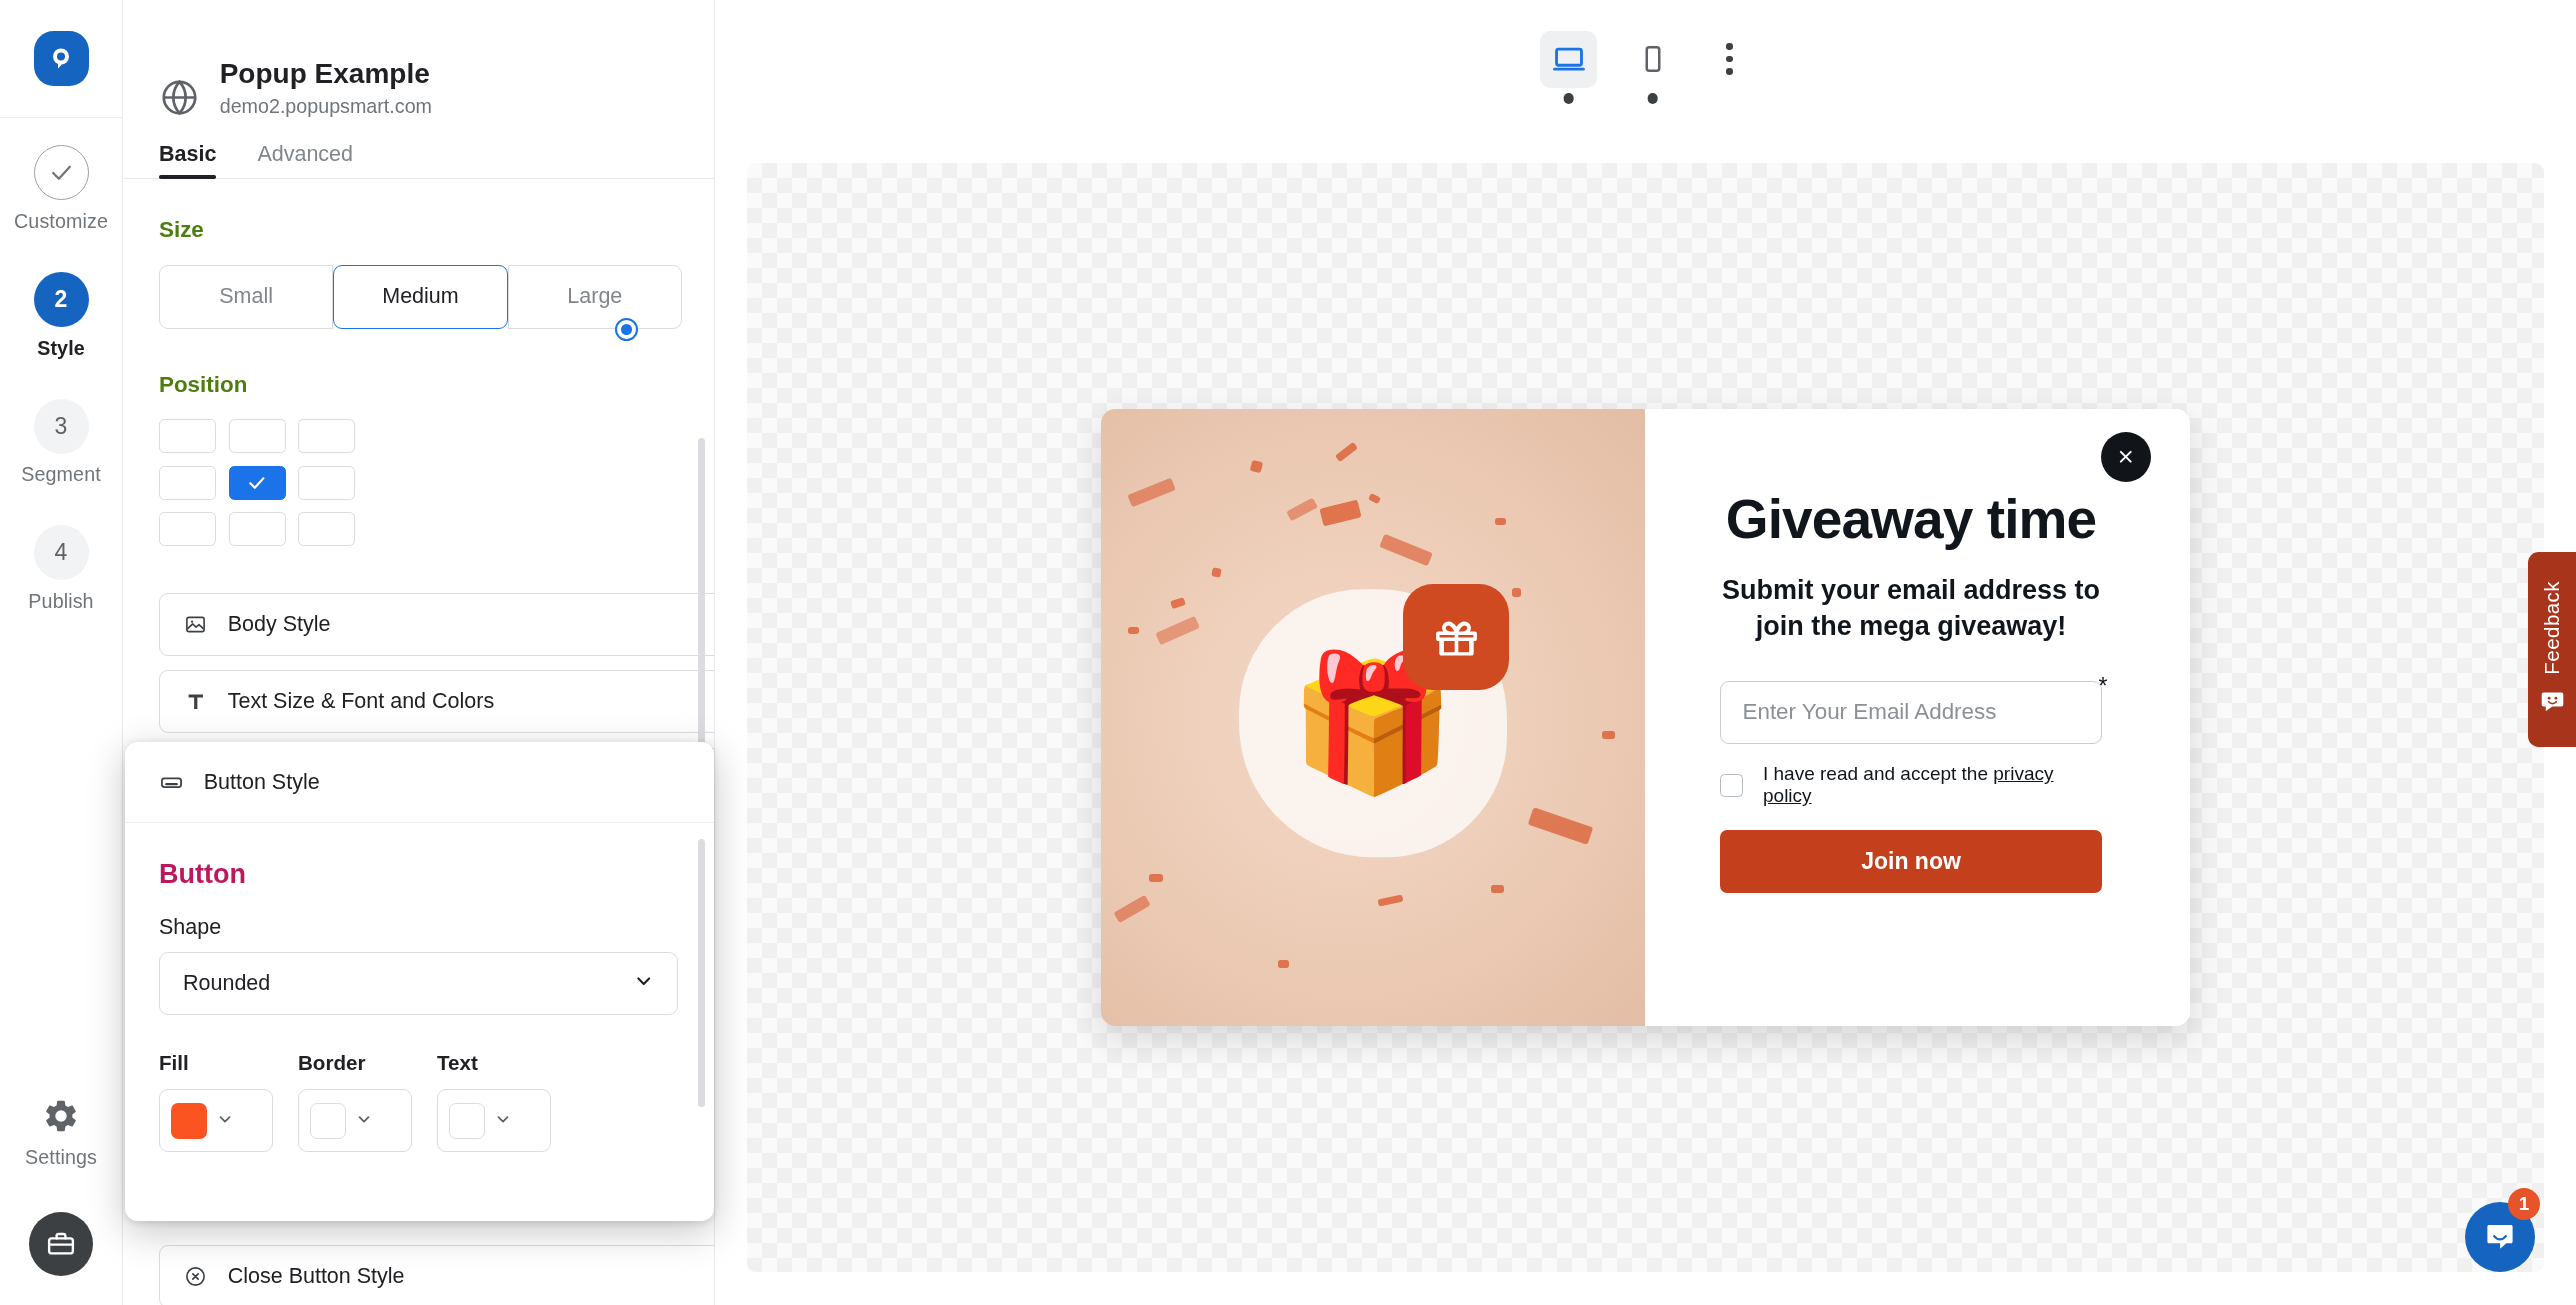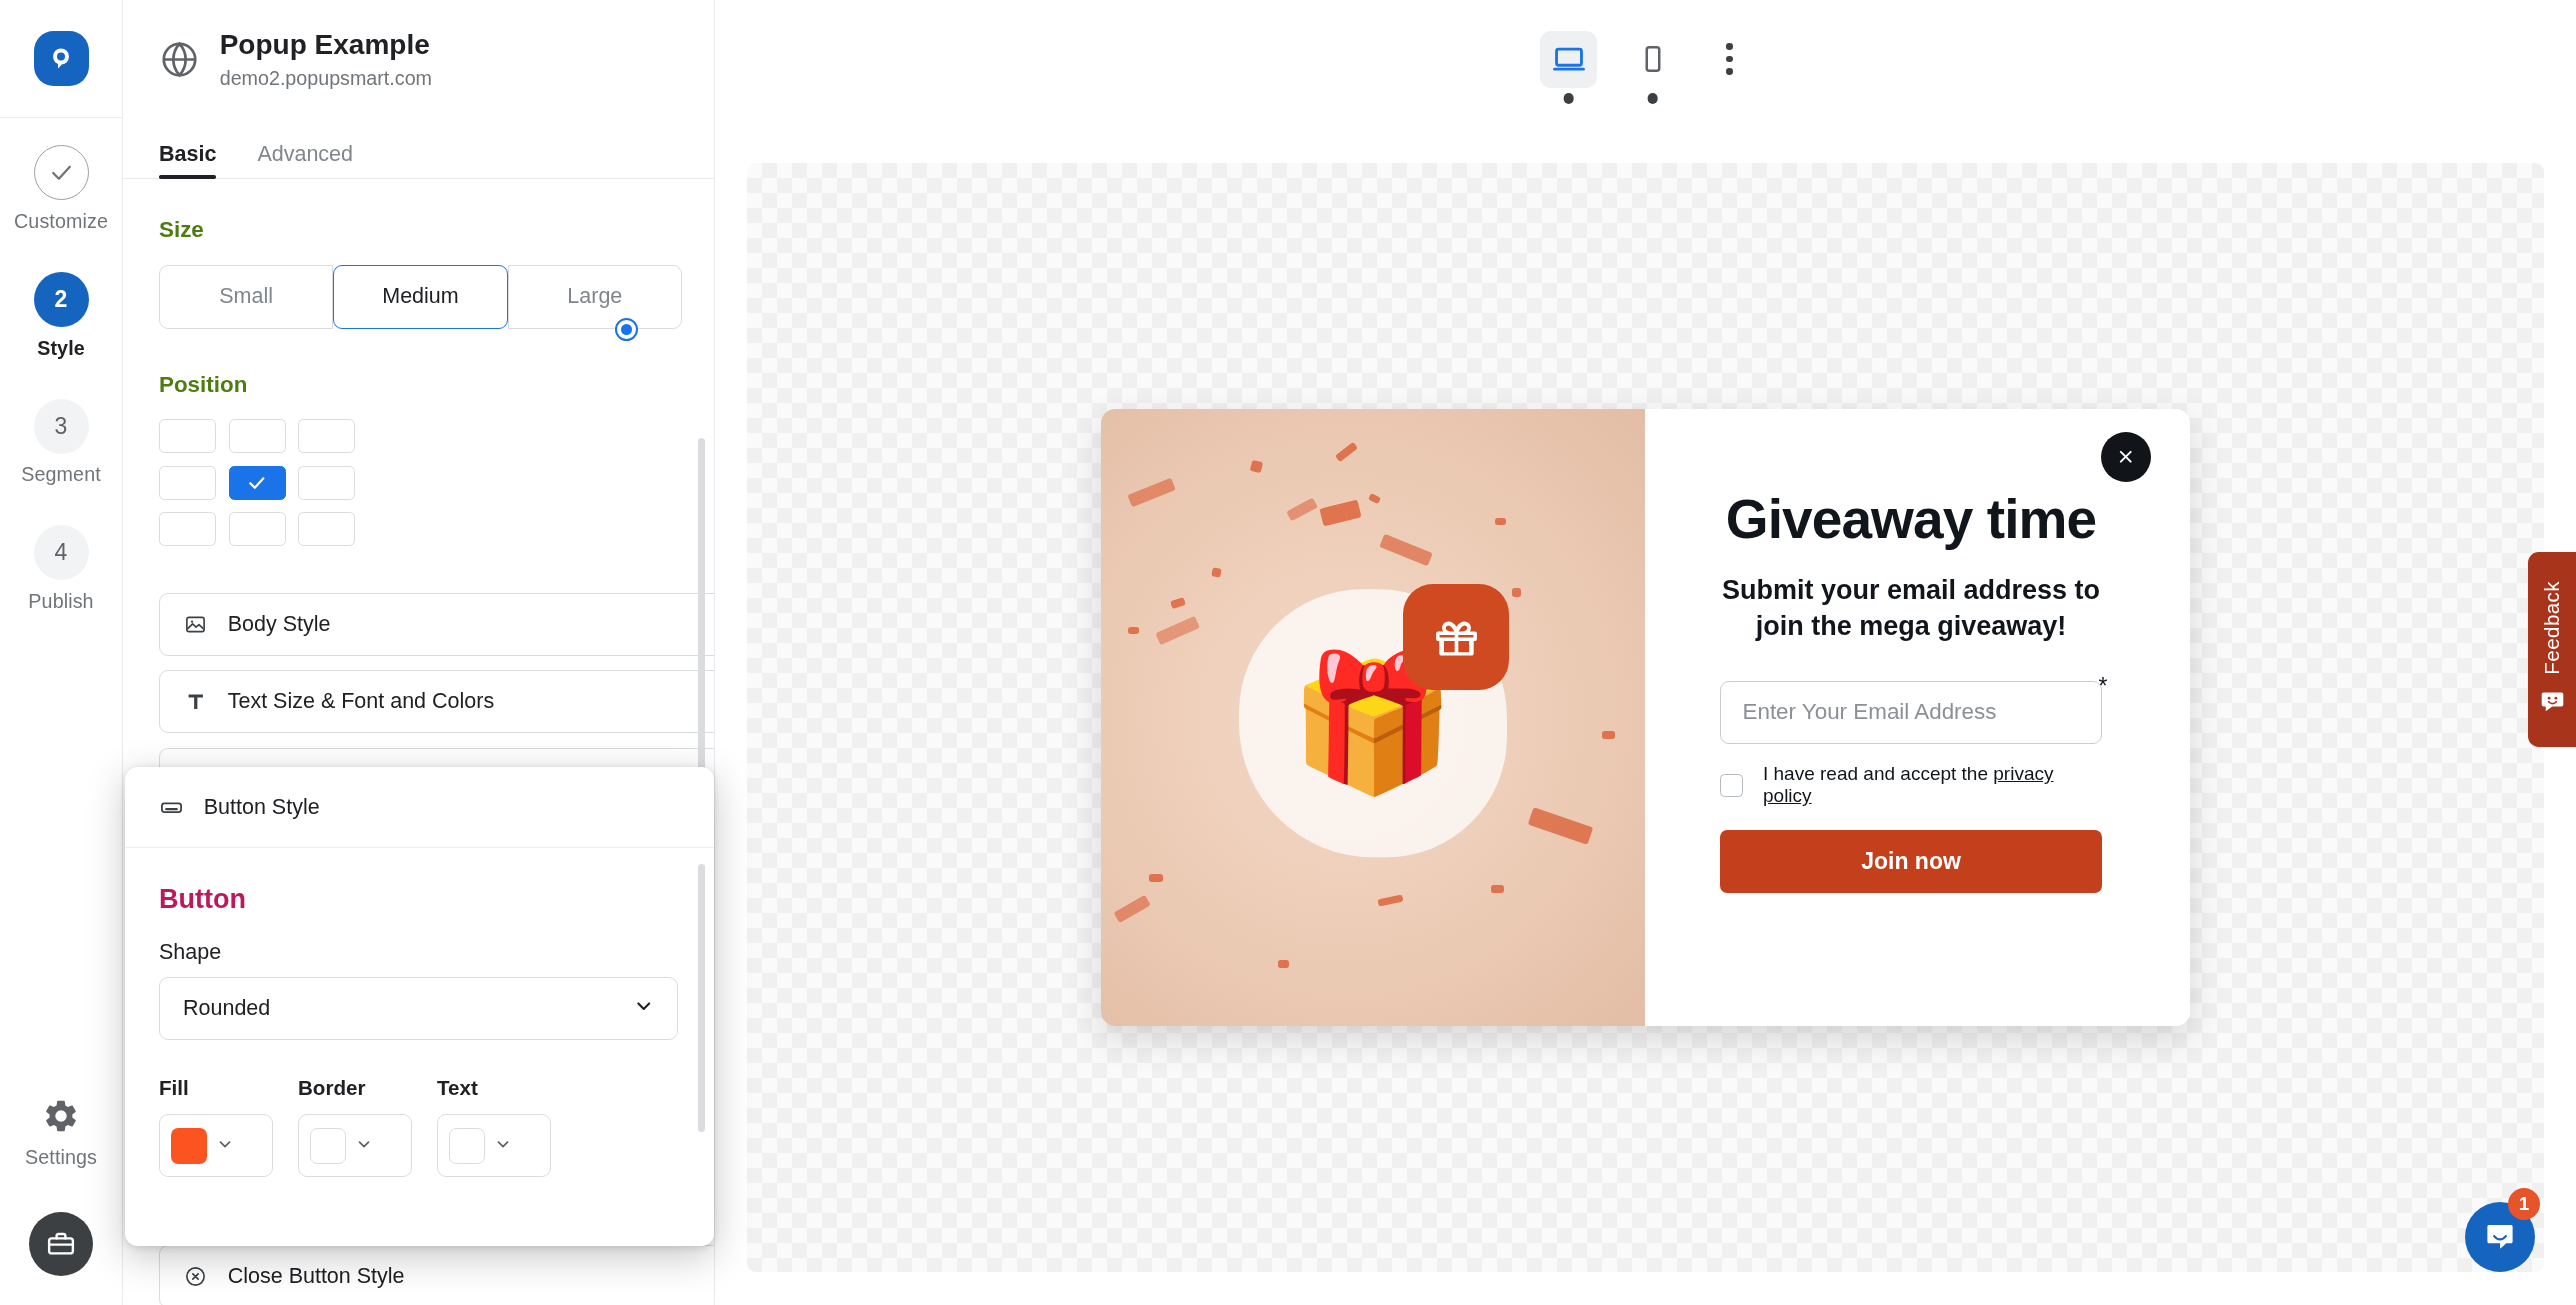--- a/index.html
+++ b/index.html
@@ -47,21 +47,21 @@
     background: #3c4043; display:flex; align-items:center; justify-content:center;
     cursor: pointer;
   }
 
   
   .panel {
     width: 592px; flex: 0 0 592px; height: 100%;
     background: #ffffff; border-right: 0.9px solid #e8eaed;
     display: flex; flex-direction: column; position: relative; z-index: 2;
   }
-  .panel-head { height: 118px; display: flex; align-items: center; padding: 0 36px; gap: 19.7px; }
+  .panel-head { height: 118px; display: flex; align-items: flex-end; padding: 0 36px; gap: 19.7px; }
   .globe-icon { width: 41px; height: 41px; flex: 0 0 41px; }
   .panel-head-text .ph-title { font-size: 28px; font-weight: 700; color: #202124; line-height: 1.2; }
   .panel-head-text .ph-sub { font-size: 19.7px; color: #70757a; margin-top: 4.5px; }
 
   .tabs { height: 61px; display:flex; align-items:flex-end; padding: 0 36px; border-bottom: 0.9px solid #e8eaed; gap: 41px; }
   .tab { font-size: 21.5px; color: #80868b; padding-bottom: 10.7px; cursor:pointer; position: relative; }
   .tab.active { color: #202124; font-weight: 700; }
   .tab.active::after {
     content:""; position:absolute; left: 0; right: 0; bottom: -0.9px; height: 3.6px; background:#202124; border-radius: 1.8px;
   }
@@ -97,21 +97,21 @@
     position: absolute; left: 615px; top: 318px; width: 23px; height: 23px; border-radius: 50%;
     border: 2.7px solid #1a73e8; background: #fff; display:flex; align-items:center; justify-content:center; z-index: 4;
   }
   .radio-dot i { width: 10.7px; height: 10.7px; border-radius:50%; background:#1a73e8; display:block; }
 
   
   .panel-scroll { position:absolute; right: 9px; top: 438px; width: 7.2px; height: 456px; background:#dadce0; border-radius: 3.6px; z-index: 5; }
 
   
   .bs-card {
-    position: absolute; left: 125px; top: 767px; width: 589px; height: 479px;
+    position: absolute; left: 125px; top: 742px; width: 589px; height: 479px;
     background: #ffffff; border-radius: 12.5px;
     box-shadow: 0 10.7px 39px rgba(0,0,0,.22), 0 1.8px 7.2px rgba(0,0,0,.12);
     z-index: 20; overflow: hidden;
   }
   .bs-head { height: 81px; display:flex; align-items:center; gap: 19.7px; padding: 0 34px; border-bottom: 0.9px solid #eceef1; }
   .bs-head .acc-label { font-size: 21.5px; color:#202124; }
   .bs-content { padding: 36px 34px 0 34px; }
   .bs-h2 { font-size: 27px; font-weight: 700; color:#be185d; margin-bottom: 25px; }
   .bs-lbl { font-size: 21.5px; font-weight: 400; color:#202124; margin-bottom: 12px; }
   .bs-select {

